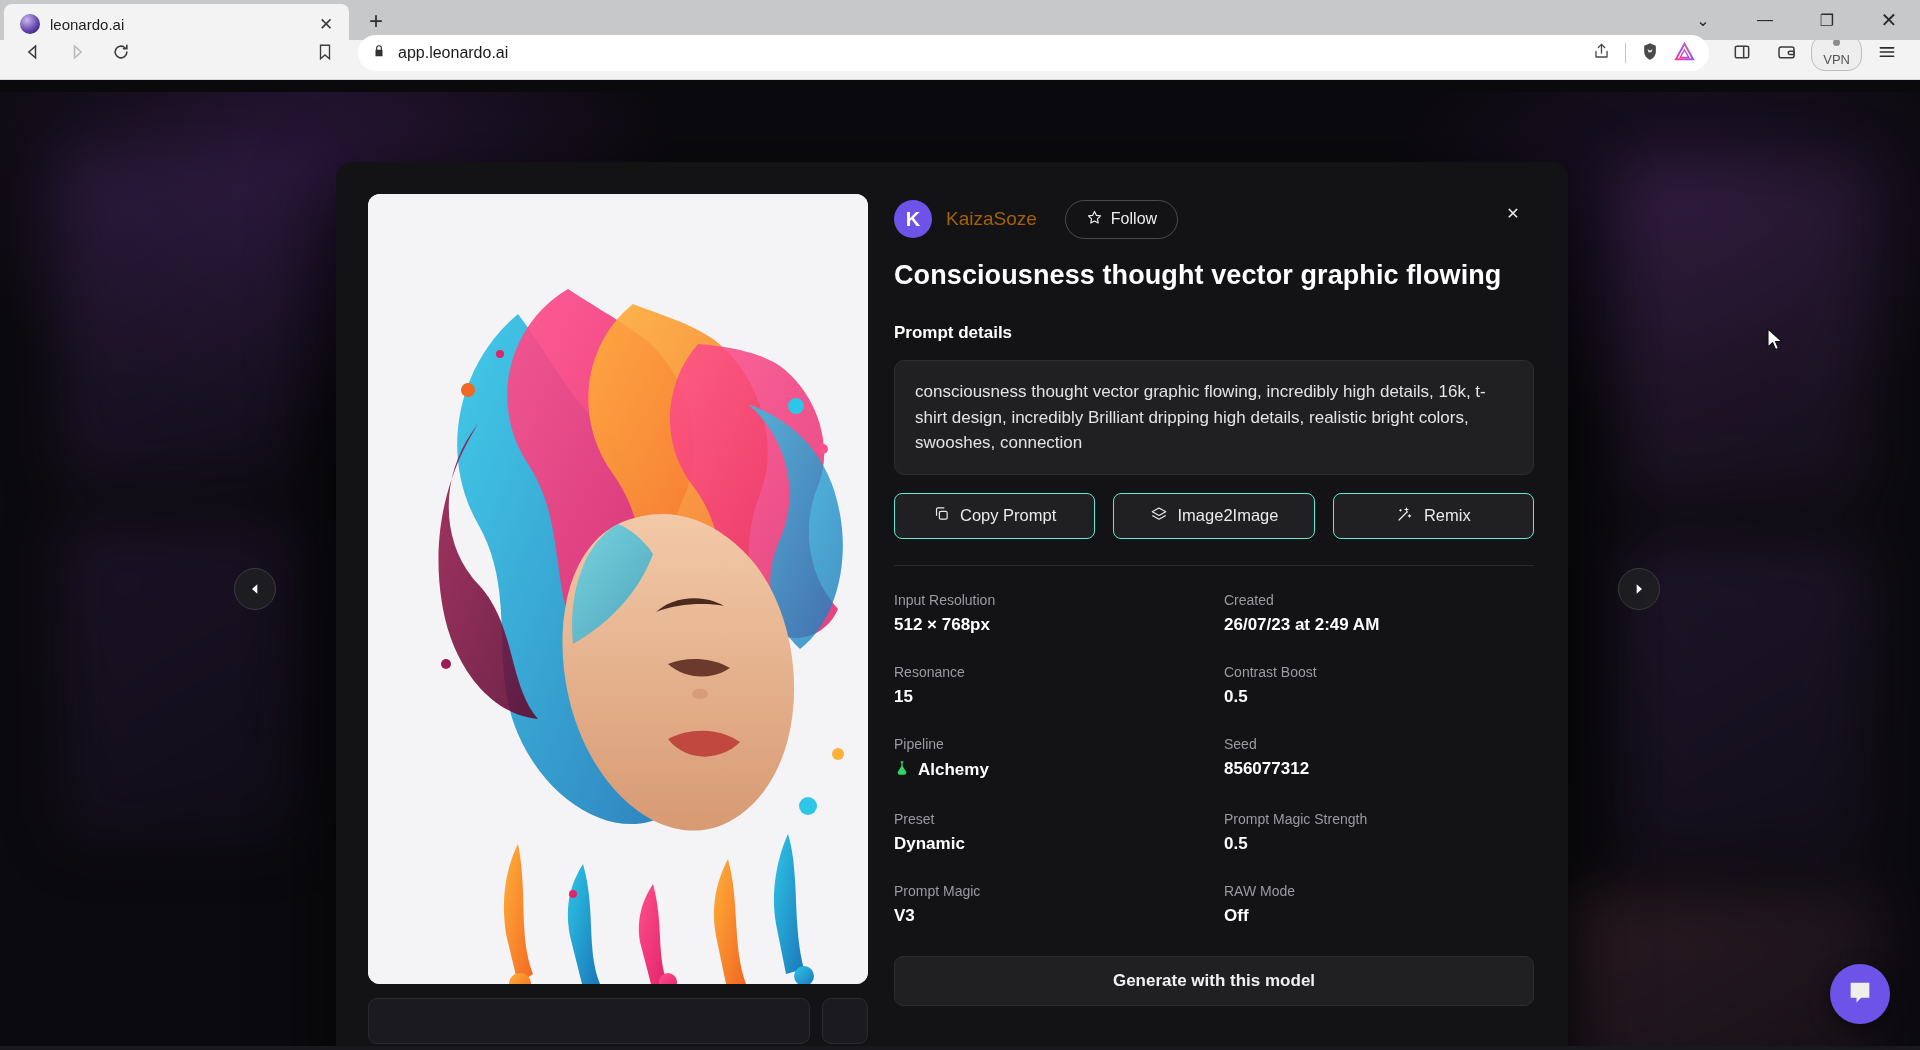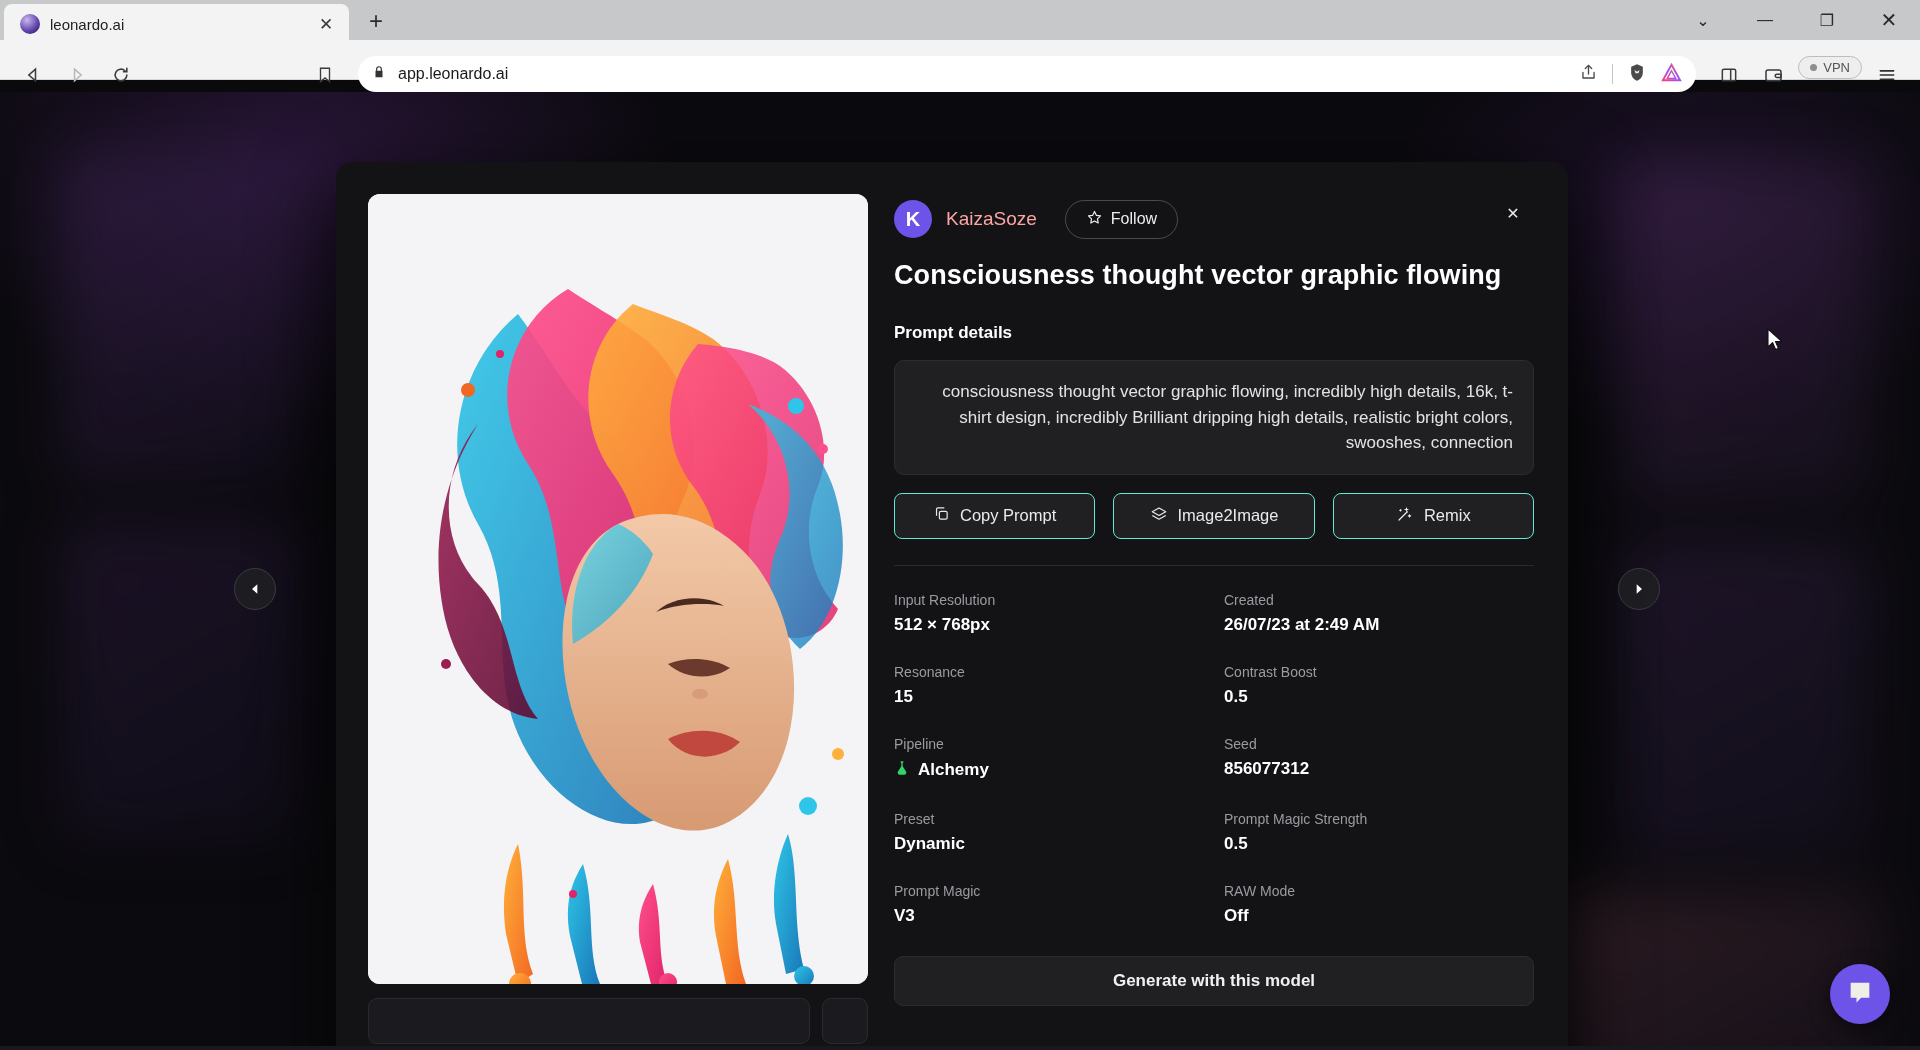--- a/index.html
+++ b/index.html
@@ -48,41 +48,41 @@
     display: flex; align-items: center; gap: 0;
   }
   .win-btn {
     width: 62px; height: 40px; display: flex; align-items: center;
     justify-content: center; color: #2b2b2b; font-size: 16px;
   }
   .win-btn.close { font-size: 20px; }
 
   .navbar {
     height: 40px; background: #f3f3f3;
-    display: flex; align-items: flex-start; padding: 16px 14px; gap: 6px;
+    display: flex; align-items: flex-end; padding: 8px 14px; gap: 6px;
     border-bottom: 1px solid #d6d6d6;
   }
   .nav-icon {
     width: 38px; height: 38px; border-radius: 6px;
     display: flex; align-items: center; justify-content: center;
     color: #3b3b3b; flex: none;
   }
   .nav-icon.disabled { color: #b8b8b8; }
   .omnibox {
     flex: 1; height: 36px; background: #ffffff; border-radius: 18px;
     display: flex; align-items: center; padding: 0 14px; gap: 12px;
     margin: 0 8px; position: relative;
   }
   .omni-url { font-size: 16px; color: #1a1a1a; flex: 1; }
   .omni-right { display: flex; align-items: center; gap: 14px; }
   .divider-v { width: 1px; height: 20px; background: #c4c4c4; }
   .vpn-pill {
     display: flex; align-items: center; gap: 6px;
     border: 1px solid #bdbdbd; border-radius: 14px;
-    padding: 3px 11px; font-size: 13px; color: #555; background: #eee;
+    padding: 3px 11px; font-size: 13px; color: #555; background: #eee; flex-direction: column;
   }
   .vpn-dot { width: 7px; height: 7px; border-radius: 50%; background: #8d8d8d; }
 
   
   .page {
     position: absolute; top: 92px; left: 0; right: 0; bottom: 0;
     background: #0c0b0f;
     overflow: hidden;
   }
   .bg-glow {
@@ -118,21 +118,21 @@
   .hero svg { display: block; width: 100%; height: 100%; }
 
   .detail { flex: 1; min-width: 0; position: relative; padding-top: 4px; }
 
   .author-row { display: flex; align-items: center; gap: 14px; height: 42px; }
   .avatar {
     width: 38px; height: 38px; border-radius: 50%;
     display: flex; align-items: center; justify-content: center;
     color: #fff; font-size: 20px; font-weight: 600; flex: none;
   }
-  .author-name { font-size: 19px; color: #fca5a5; font-weight: 400; }
+  .author-name { font-size: 19px; color: #a16207; font-weight: 400; }
   .follow-btn {
     margin-left: 14px;
     display: flex; align-items: center; gap: 8px;
     border: 1px solid #4a4a50; border-radius: 20px;
     padding: 8px 20px; color: #ededee; font-size: 16px; background: transparent; text-align: center;
   }
 
   .close-x {
     position: absolute; right: 2px; top: 0;
     width: 38px; height: 38px; border-radius: 8px;
@@ -148,21 +148,21 @@
   .section-label {
     margin-top: 32px; font-size: 17px; font-weight: 700; color: #ffffff;
   }
 
   .prompt-box {
     margin-top: 17px;
     background: #202023; border: 1px solid #2c2c31; border-radius: 10px;
     padding: 18px 20px; min-height: 96px;
   }
   .prompt-text {
-    font-size: 17px; line-height: 1.5; color: #e3e3e5; text-align: right;
+    font-size: 17px; line-height: 1.5; color: #e3e3e5;
   }
 
   .action-row { margin-top: 18px; display: flex; gap: 18px; }
   .action-btn {
     flex: 1; height: 46px; border-radius: 8px; background: #202023;
     border: 1px solid #5eead4;
     display: flex; align-items: center; justify-content: center; gap: 10px;
     color: #eaeaec; font-size: 16.5px;
   }
 

